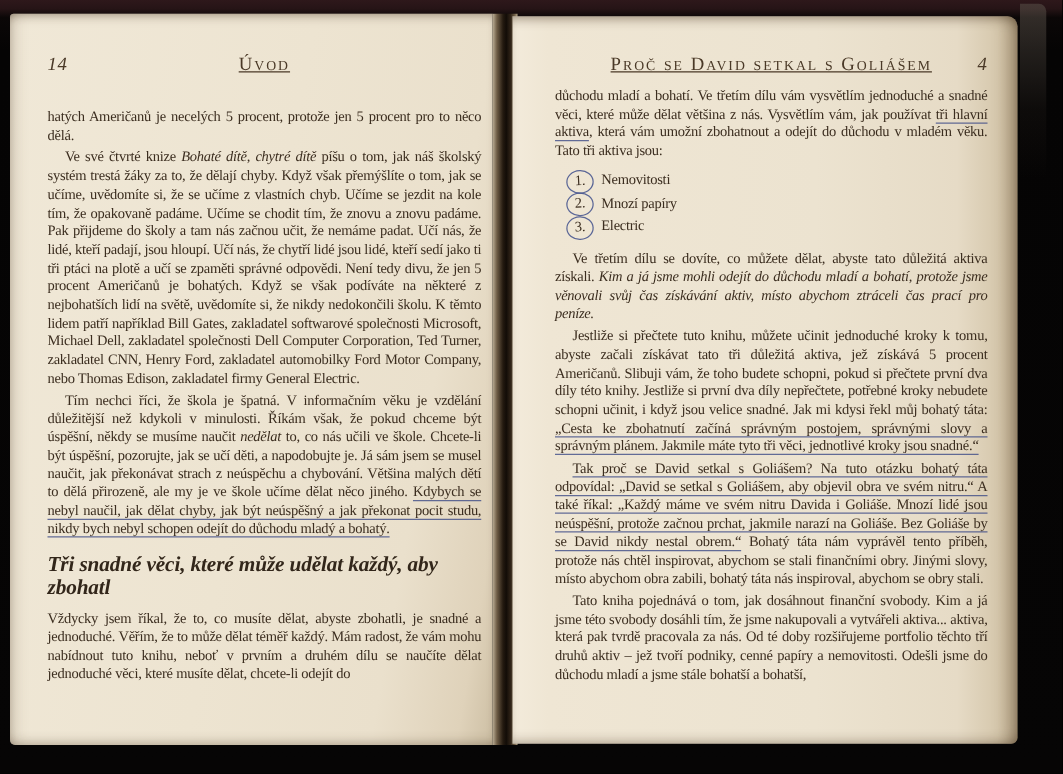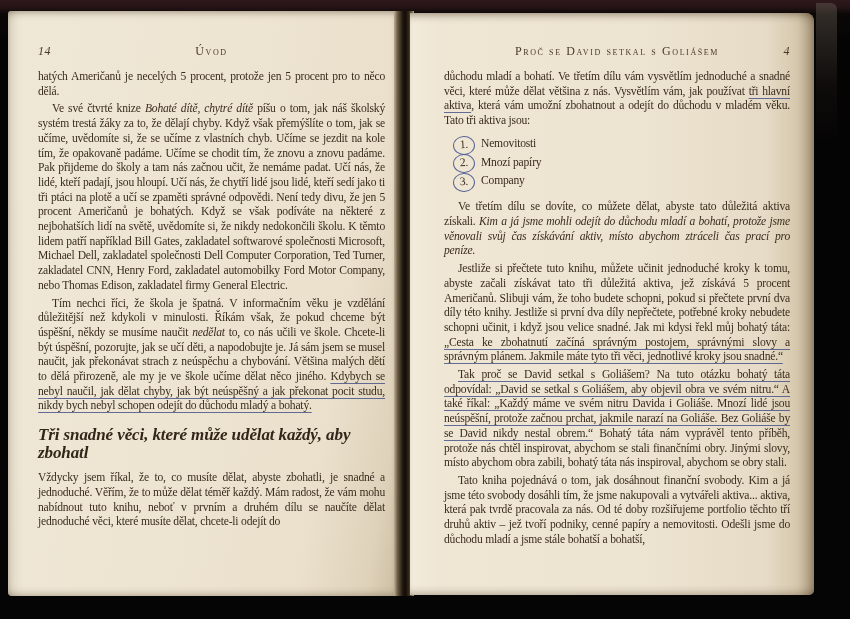--- a/index.html
+++ b/index.html
@@ -25,28 +25,28 @@
   .gutter{
     position:absolute;left:394px;top:11px;width:20px;height:585px;
     background:linear-gradient(to right,#bdb097 0%,#6d5c45 18%,#241a10 42%,#120c07 55%,#2f2317 72%,#76654c 90%,#b3a489 100%);
   }
   .page-stack-right{
     position:absolute;right:13px;top:3px;width:21px;height:140px;
     background:linear-gradient(to bottom,rgba(90,82,74,.55),rgba(40,34,30,.25) 60%,transparent);
     border-radius:0 6px 0 0;
   }
   
-  .phead{position:relative;margin:33px 9px 0 30px;height:17px;font-size:12px;color:#4a3927;}
+  .phead{position:relative;margin:33px 9px 0 30px;height:17px;font-size:15px;color:#4a3927;text-decoration:underline;}
   .page-right .phead{margin:31px 24px 0 34px;}
   .pnum{position:absolute;top:0;font-style:italic;letter-spacing:.5px;}
   .pnum.l{left:0;} .pnum.r{right:0;}
   .rh{display:block;text-align:center;font-variant:small-caps;letter-spacing:1.6px;}
   
   .page-body{
-    margin:9px 9px 0 30px;
+    margin:26px 9px 0 30px;
     font-size:11.6px;line-height:14.7px;letter-spacing:-.2px;
     text-align:justify;hyphens:auto;
   }
   .page-right .page-body{margin:9px 24px 2px 34px;}
   .bp{margin:0 0 3px 0;}
   .bp.ind{text-indent:14px;}
   .it{font-style:italic;}
   .pu{
     text-decoration:underline;
     text-decoration-color:rgba(62,76,135,.8);
@@ -102,21 +102,21 @@
           <div class="lrow">
             <span class="circ">1.</span>
             <span class="llab">Nemovitosti</span>
           </div>
           <div class="lrow">
             <span class="circ">2.</span>
             <span class="llab">Mnozí papíry</span>
           </div>
           <div class="lrow">
             <span class="circ">3.</span>
-            <span class="llab">Company</span>
+            <span class="llab">Electric</span>
           </div>
         </div>
         <p class="bp ind"><span>Ve třetím dílu se dovíte, co můžete dělat, abyste tato důležitá aktiva získali. </span><span class="it">Kim a já jsme mohli odejít do důchodu mladí a bohatí, protože jsme věnovali svůj čas získávání aktiv, místo abychom ztráceli čas prací pro peníze.</span></p>
         <p class="bp ind"><span>Jestliže si přečtete tuto knihu, můžete učinit jednoduché kroky k tomu, abyste začali získávat tato tři důležitá aktiva, jež získává 5 procent Američanů. Slibuji vám, že toho budete schopni, pokud si přečtete první dva díly této knihy. Jestliže si první dva díly nepřečtete, potřebné kroky nebudete schopni učinit, i když jsou velice snadné. Jak mi kdysi řekl můj bohatý táta: </span><span class="pu">„Cesta ke zbohatnutí začíná správným postojem, správnými slovy a správným plánem. Jakmile máte tyto tři věci, jednotlivé kroky jsou snadné.“</span></p>
         <p class="bp ind"><span class="pu">Tak proč se David setkal s Goliášem? Na tuto otázku bohatý táta odpovídal: „David se setkal s Goliášem, aby objevil obra ve svém nitru.“ A také říkal: „Každý máme ve svém nitru Davida i Goliáše. Mnozí lidé jsou neúspěšní, protože začnou prchat, jakmile narazí na Goliáše. Bez Goliáše by se David nikdy nestal obrem.“</span><span> Bohatý táta nám vyprávěl tento příběh, protože nás chtěl inspirovat, abychom se stali finančními obry. Jinými slovy, místo abychom obra zabili, bohatý táta nás inspiroval, abychom se obry stali.</span></p>
         <p class="bp ind"><span>Tato kniha pojednává o tom, jak dosáhnout finanční svobody. Kim a já jsme této svobody dosáhli tím, že jsme nakupovali a vytvářeli aktiva... aktiva, která pak tvrdě pracovala za nás. Od té doby rozšiřujeme portfolio těchto tří druhů aktiv – jež tvoří podniky, cenné papíry a nemovitosti. Odešli jsme do důchodu mladí a jsme stále bohatší a bohatší,</span></p>
       </div>
   </div>
 
   <div class="page-stack-right"></div>

